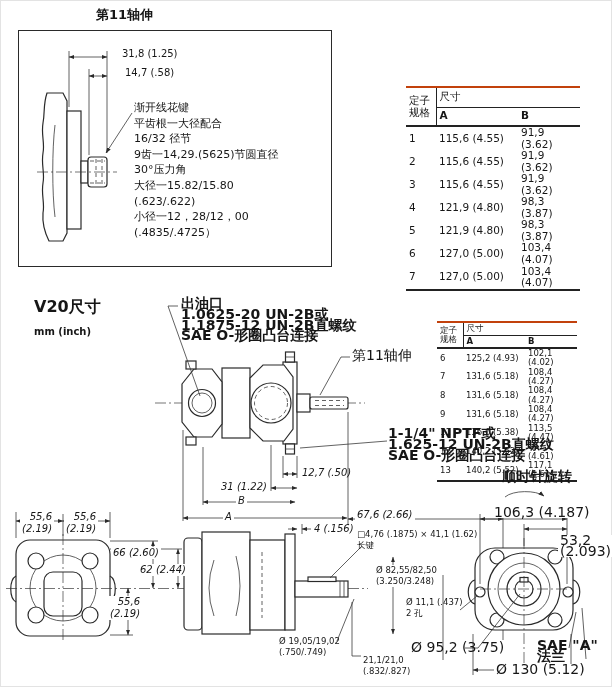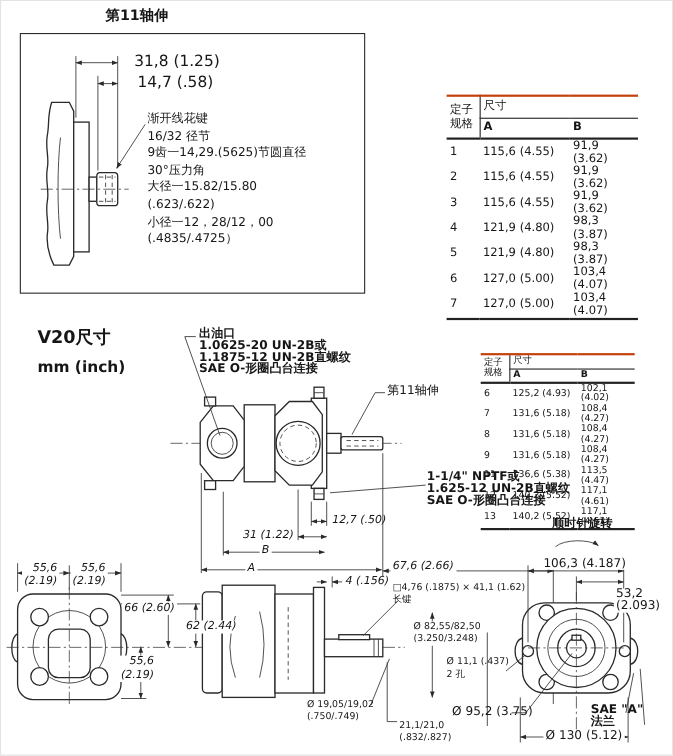--- a/index.html
+++ b/index.html
@@ -7,24 +7,24 @@
     width:612px;height:687px;position:relative;background:#fff;
     font-family:"DejaVu Sans", sans-serif;color:#161616;overflow:hidden;
     box-shadow:inset 0 0 0 1px #e3e3e3;
   }
   .t{position:absolute;white-space:nowrap;line-height:1.18;}
   .bg{background:#fff;padding:0 2px;}
   .ctr{text-align:right;}
   .b{font-weight:bold;}
   .sb{font-weight:600;}
   .s13{font-size:13px;}
-  .s12{font-size:14px;}
+  .s12{font-size:10px;}
   .s11{font-size:11px;line-height:15.6px;}
   .s10{font-size:10px;font-style:italic;}
-  .s9{font-size:11px;line-height:10.8px;}
+  .s9{font-size:14px;line-height:10.8px;}
   .s8{font-size:8.5px;line-height:10.8px;}
   svg{position:absolute;left:0;top:0;}
   .ln{stroke:#2a2a2a;stroke-width:1.2;fill:none;}
   .fw{fill:#fff;}
   .thin{stroke:#3a3a3a;stroke-width:0.8;fill:none;}
   .cl{stroke:#3a3a3a;stroke-width:0.7;fill:none;stroke-dasharray:11 3 2 3;}
   .hid{stroke:#3a3a3a;stroke-width:0.8;fill:none;stroke-dasharray:4 3;}
   #shaft-box{position:absolute;left:18px;top:30px;width:312px;height:235px;border:1.6px solid #2a2a2a;}
   .tbl{position:absolute;border-collapse:collapse;color:#161616;border-top:2px solid #c2410c;}
   .tbl td{padding:0 3px;vertical-align:middle;line-height:1.1;}
@@ -59,20 +59,21 @@
     <path class="thin" d="M68 50 V106 M88 68 V154 M106 50 V152"></path>
     <line class="thin" x1="68" y1="56" x2="106" y2="56" marker-start="url(#ar1)" marker-end="url(#ar1)"></line>
     <line class="thin" x1="88" y1="75" x2="106" y2="75" marker-start="url(#ar1)" marker-end="url(#ar1)"></line>
     <line class="thin" x1="131" y1="112" x2="105" y2="152" marker-end="url(#ar1)"></line>
   </svg>
 </div>
 <div class="t s12" style="left:122px;top:48px;">31,8 (1.25)</div>
 <div class="t s12" style="left:125px;top:67px;">14,7 (.58)</div>
 <div class="t s11" style="left:134px;top:100px;">
     <div>渐开线花键</div>
+    <div>平齿根一大径配合</div>
     <div>16/32 径节</div>
     <div>9齿一14,29.(5625)节圆直径</div>
     <div>30°压力角</div>
     <div>大径一15.82/15.80</div>
     <div>(.623/.622)</div>
     <div>小径一12，28/12，00</div>
     <div>(.4835/.4725）</div>
   </div>
 
 <table id="table1" class="tbl">
@@ -359,17 +360,17 @@
 
 <div class="t s10 ctr bg" style="left:20px;top:511px;width:30px;">
     <div>55,6</div>
     <div>(2.19)</div>
   </div>
 <div class="t s10 ctr bg" style="left:64px;top:511px;width:30px;">
     <div>55,6</div>
     <div>(2.19)</div>
   </div>
 <div class="t s10 bg" style="left:111px;top:547px;">66 (2.60)</div>
-<div class="t s10 bg" style="left:138px;top:564px;margin-left:29px;">62 (2.44)</div>
+<div class="t s10 bg" style="left:138px;top:564px;">62 (2.44)</div>
 <div class="t s10 ctr bg" style="left:108px;top:596px;width:30px;">
     <div>55,6</div>
     <div>(2.19)</div>
   </div>
 
 </body></html>

